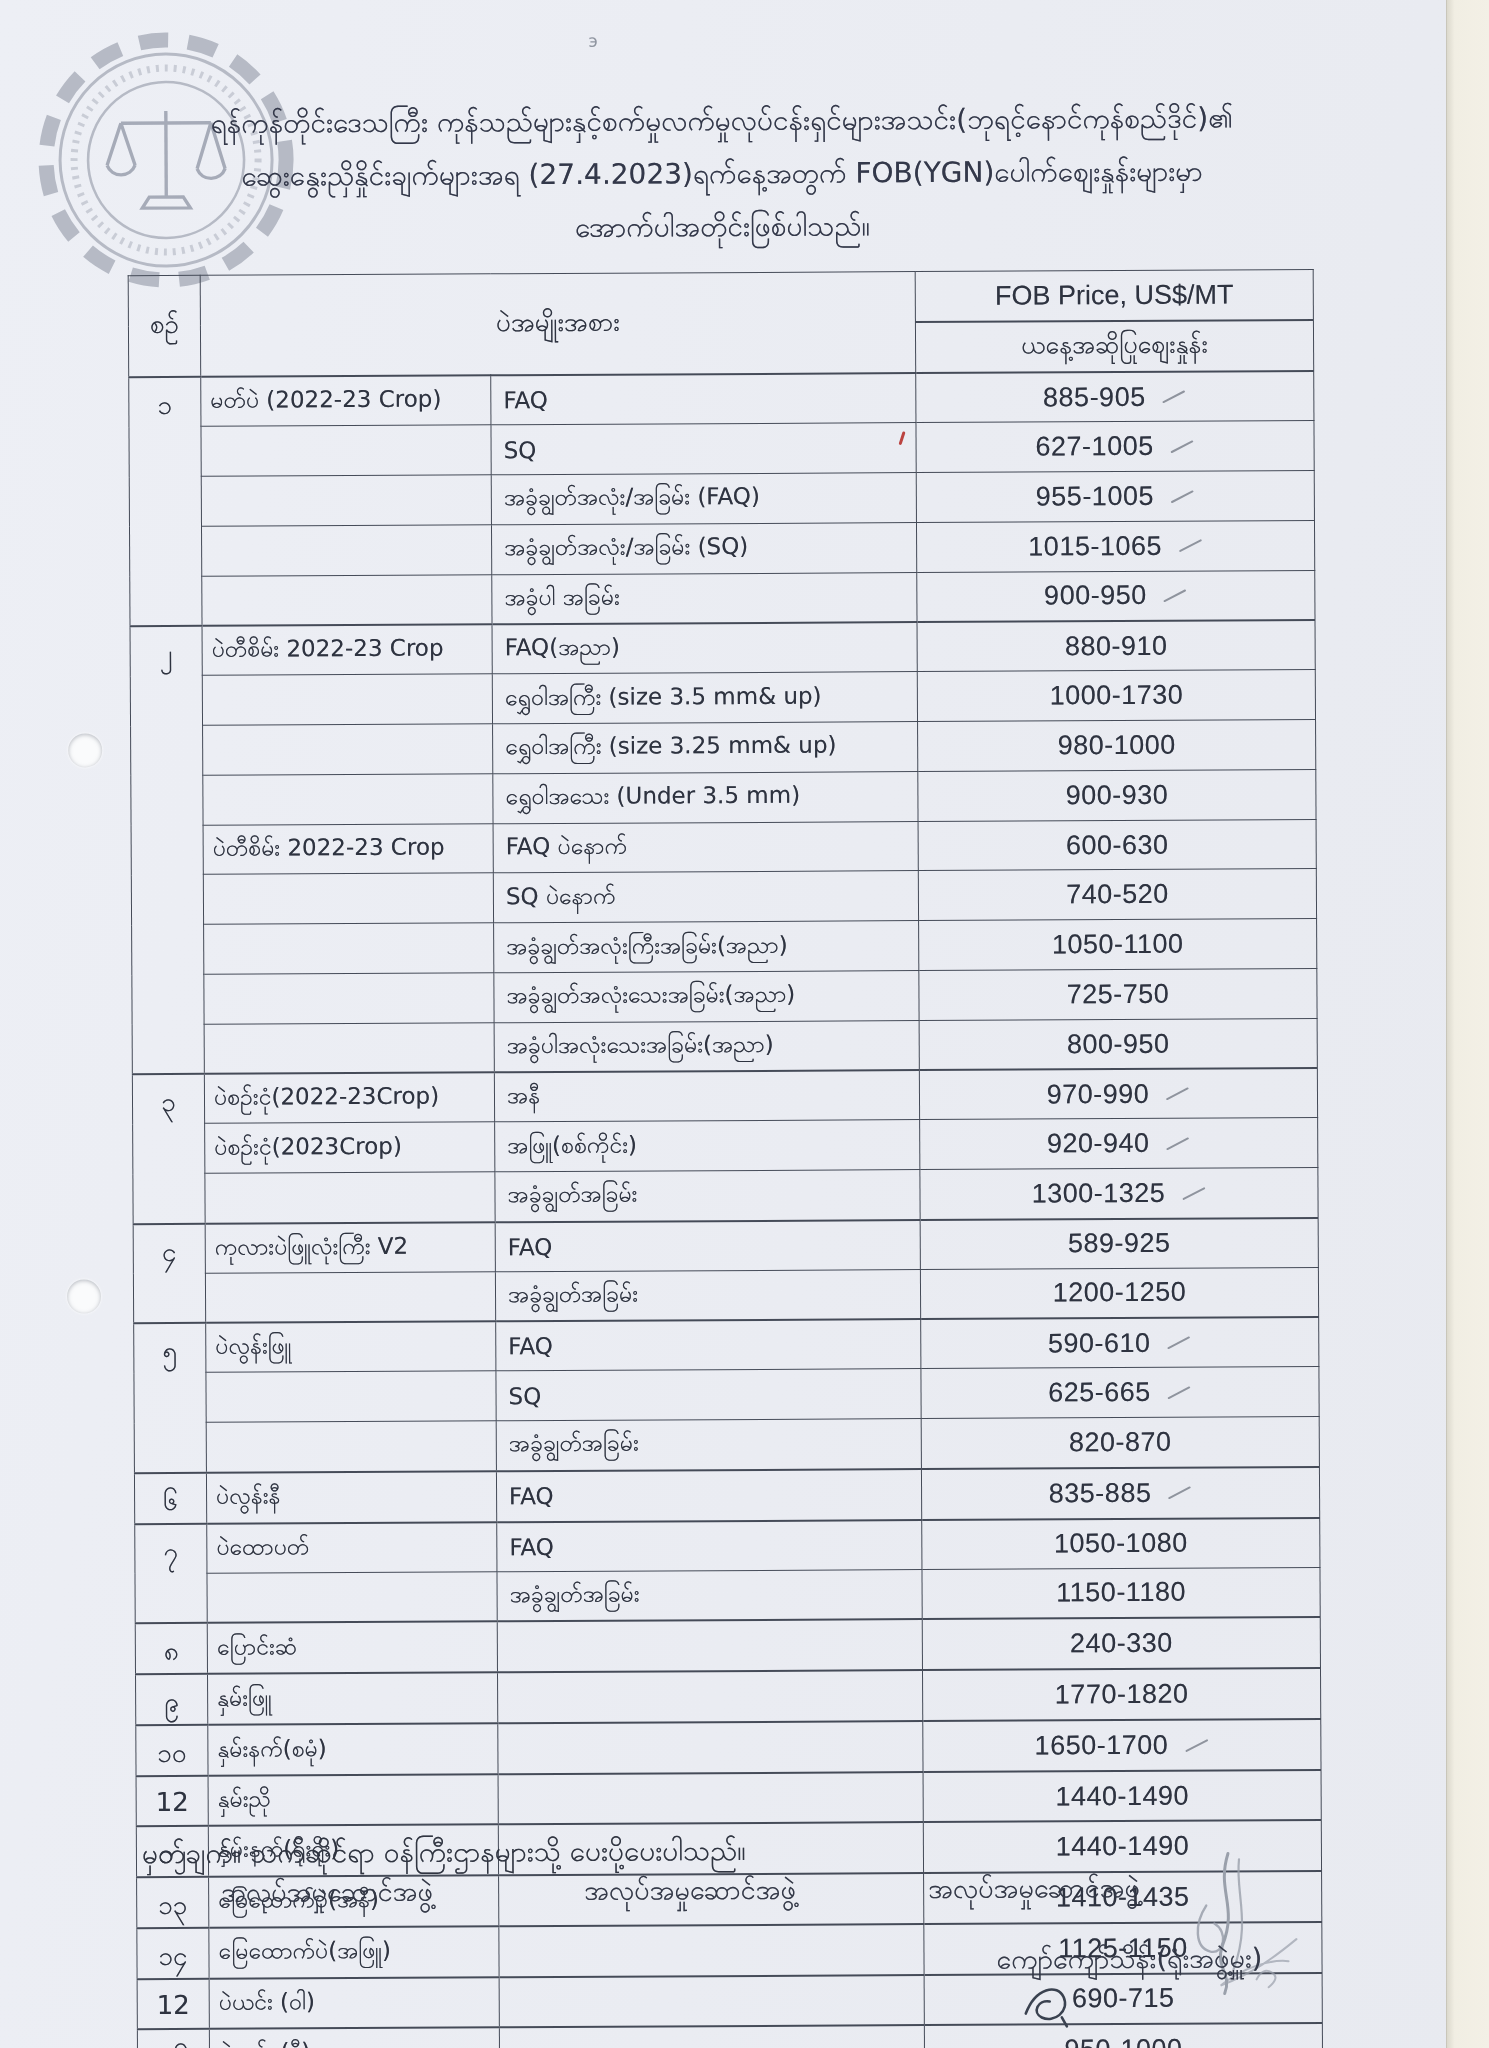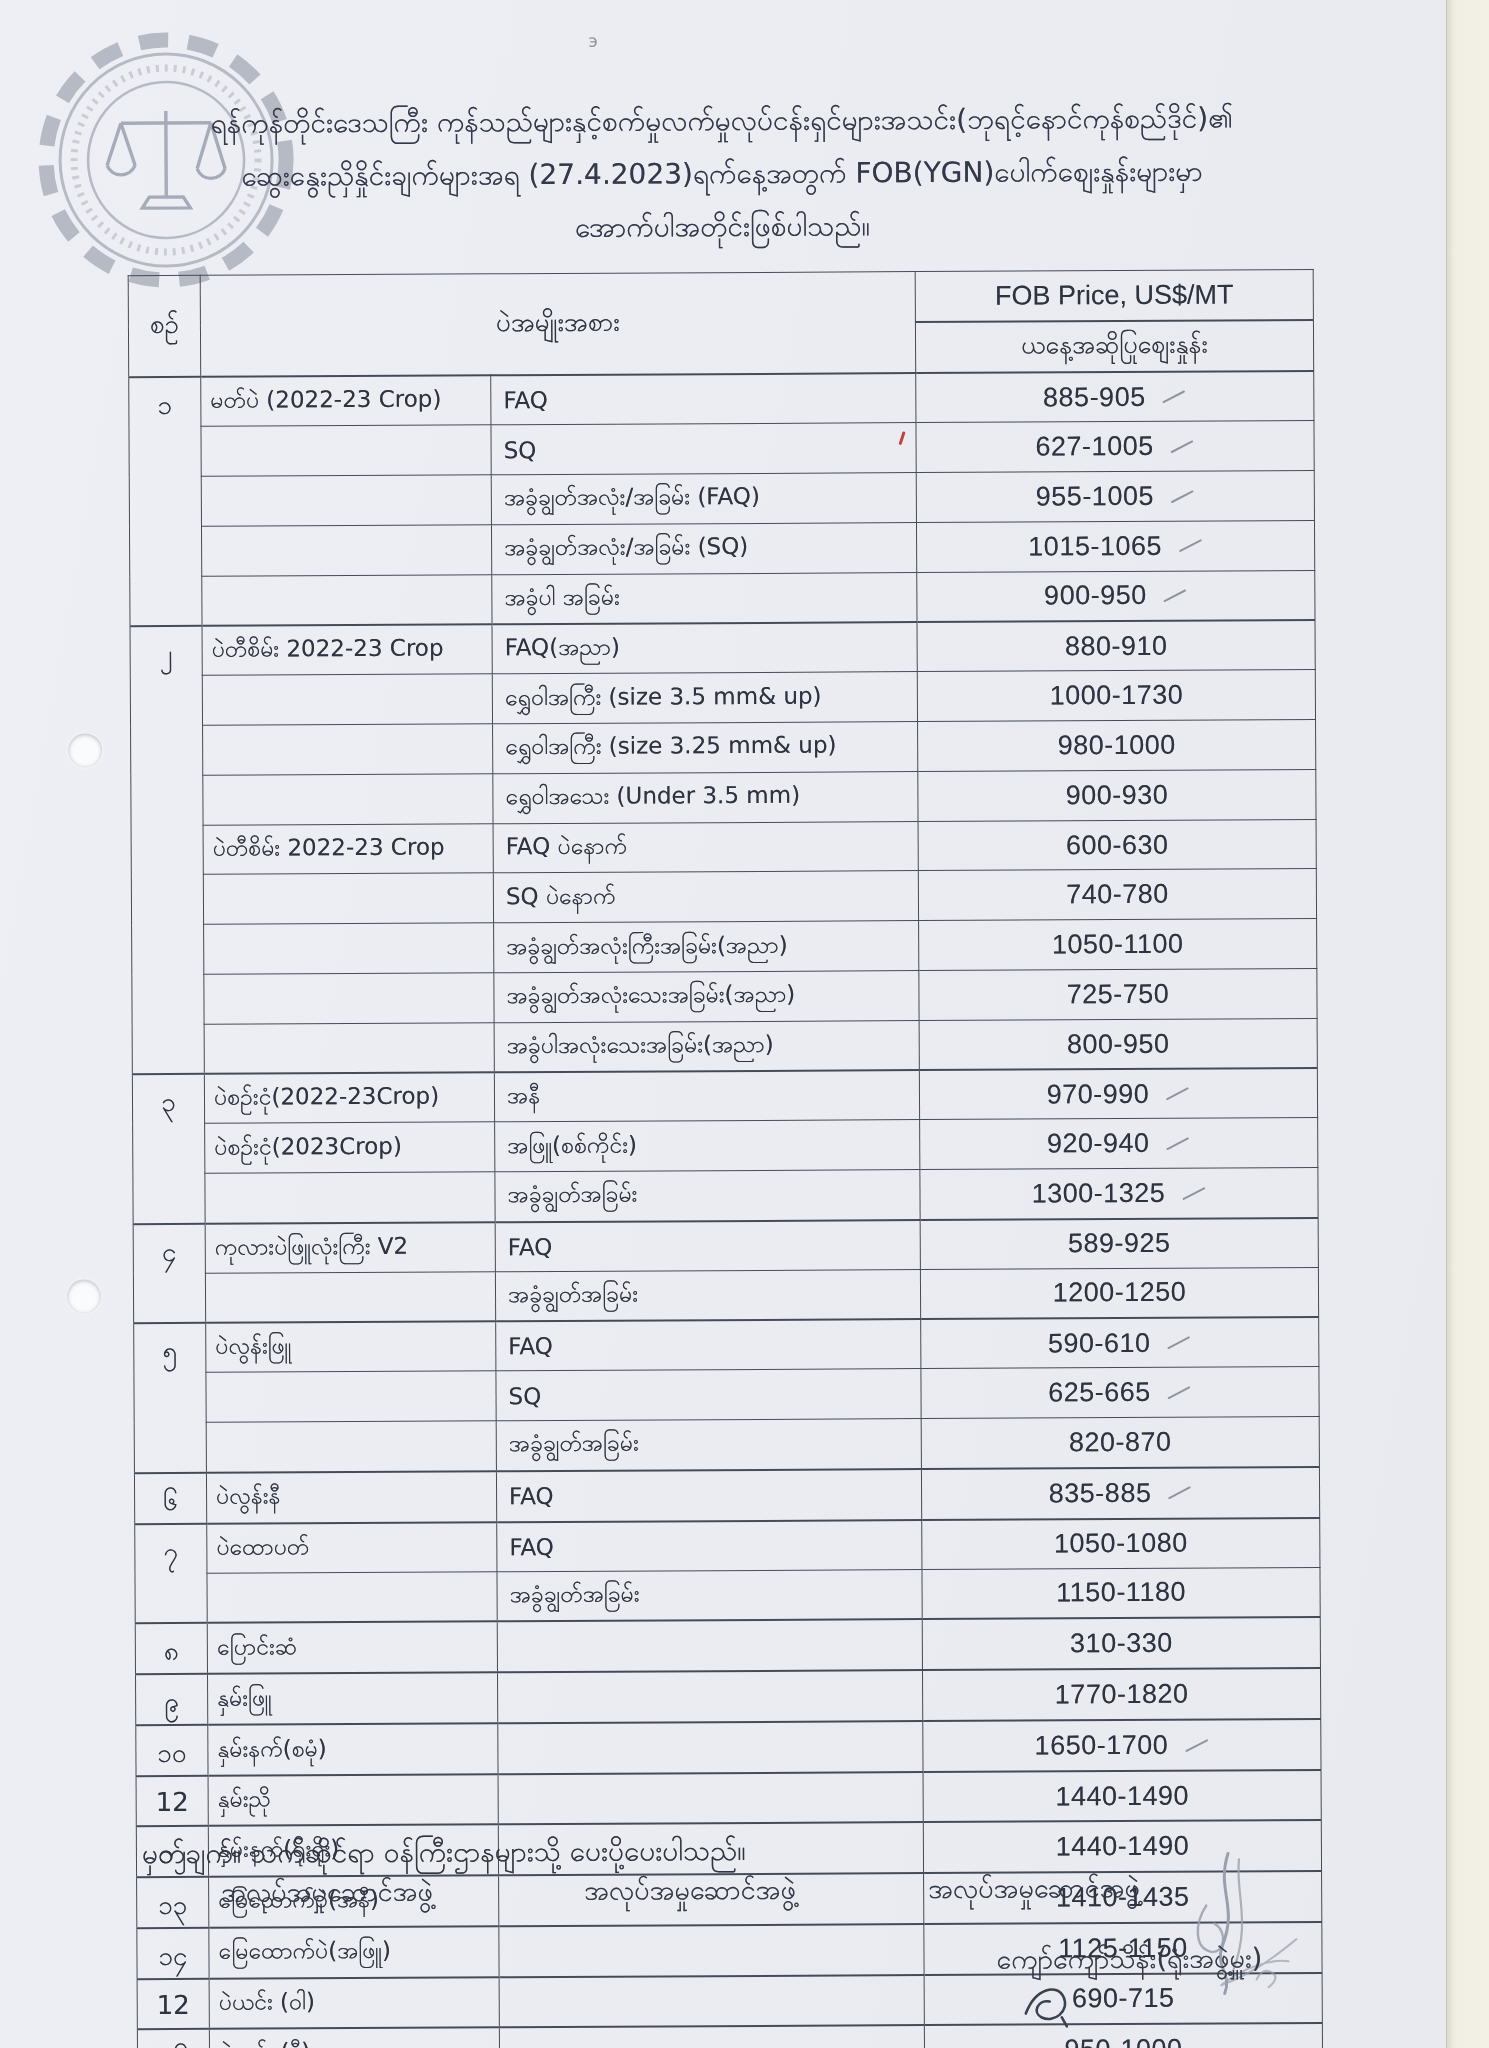--- a/index.html
+++ b/index.html
@@ -165,21 +165,21 @@
             <td class="c-price"><span>900-930</span></td>
           </tr>
           <tr>
             <td class="c-name">ပဲတီစိမ်း 2022-23 Crop</td>
             <td class="c-grade">FAQ ပဲနောက်</td>
             <td class="c-price"><span>600-630</span></td>
           </tr>
           <tr>
             <td class="c-name"></td>
             <td class="c-grade">SQ ပဲနောက်</td>
-            <td class="c-price"><span>740-780</span></td>
+            <td class="c-price"><span>740-520</span></td>
           </tr>
           <tr>
             <td class="c-name"></td>
             <td class="c-grade">အခွံချွတ်အလုံးကြီးအခြမ်း(အညာ)</td>
             <td class="c-price"><span>1050-1100</span></td>
           </tr>
           <tr>
             <td class="c-name"></td>
             <td class="c-grade">အခွံချွတ်အလုံးသေးအခြမ်း(အညာ)</td>
             <td class="c-price"><span>725-750</span></td>
@@ -246,21 +246,21 @@
           </tr>
           <tr>
             <td class="c-name"></td>
             <td class="c-grade">အခွံချွတ်အခြမ်း</td>
             <td class="c-price"><span>1150-1180</span></td>
           </tr>
           <tr class="sec-start">
             <td class="c-no" rowspan="1">၈</td>
             <td class="c-name">ပြောင်းဆံ</td>
             <td class="c-grade"></td>
-            <td class="c-price"><span>310-330</span></td>
+            <td class="c-price"><span>240-330</span></td>
           </tr>
           <tr class="sec-start">
             <td class="c-no" rowspan="1">၉</td>
             <td class="c-name">နှမ်းဖြူ</td>
             <td class="c-grade"></td>
             <td class="c-price"><span>1770-1820</span></td>
           </tr>
           <tr class="sec-start">
             <td class="c-no" rowspan="1">၁၀</td>
             <td class="c-name">နှမ်းနက်(စမုံ)</td>

